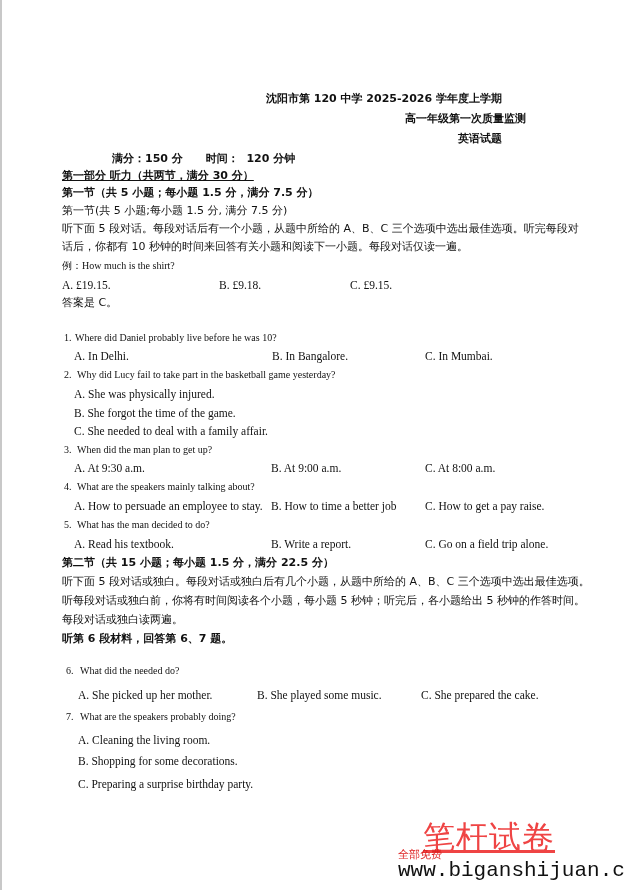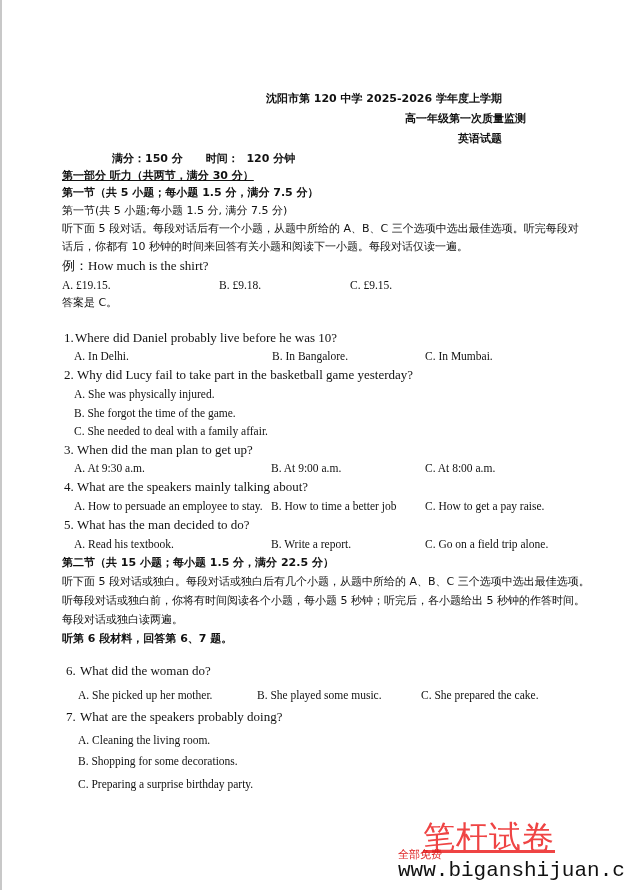--- a/index.html
+++ b/index.html
@@ -1,21 +1,21 @@
 <!DOCTYPE html>
 <html><head>
 <meta charset="utf-8">
 <style>
   html, body { margin: 0; padding: 0; }
   body {
     width: 626px; height: 890px; background: #ffffff; position: relative; overflow: hidden;
     font-family: "Liberation Serif", "DejaVu Serif", serif; color: #111;
   }
   .left-edge { position: absolute; left: 0; top: 0; width: 2px; height: 890px; background: #c8c8c8; }
-  .line { position: absolute; white-space: nowrap; font-size: 13px; line-height: 14px; }
+  .line { position: absolute; white-space: nowrap; font-size: 10px; line-height: 14px; }
   .bold { font-weight: bold; }
   .cn { font-family: "DejaVu Sans", "Liberation Sans", sans-serif; font-size: 11px; }
   .center { left: 0; width: 502px; text-align: right; }
   .opt { position: absolute; white-space: nowrap; font-size: 11.5px; line-height: 14px; }
   .wm-title { position: absolute; left: 423px; top: 818px; font-family: "DejaVu Sans", sans-serif; font-size: 32px; font-weight: normal; color: #ef4444; letter-spacing: 1px; line-height: 38px; text-decoration: underline; }
   .wm-free { position: absolute; left: 398px; top: 851px; font-family: "DejaVu Sans", sans-serif; font-size: 11px; color: #d22; line-height: 8px; }
   .wm-url { position: absolute; left: 398px; top: 861px; font-family: "Liberation Mono", "DejaVu Sans Mono", monospace; font-size: 21px; color: #111; line-height: 20px; }
 </style>
 </head>
 <body>
@@ -69,21 +69,21 @@
 <div class="opt" style="top:537px; left:271px;">B. Write a report.</div>
 <div class="opt" style="top:537px; left:425px;">C. Go on a field trip alone.</div>
 
 <div class="line bold cn" style="top:556px; left:62px;">第二节（共 15 小题；每小题 1.5 分，满分 22.5 分）</div>
 <div class="line cn" style="top:575px; left:62px;">听下面 5 段对话或独白。每段对话或独白后有几个小题，从题中所给的 A、B、C 三个选项中选出最佳选项。</div>
 <div class="line cn" style="top:594px; left:62px;">听每段对话或独白前，你将有时间阅读各个小题，每小题 5 秒钟；听完后，各小题给出 5 秒钟的作答时间。</div>
 <div class="line cn" style="top:613px; left:62px;">每段对话或独白读两遍。</div>
 <div class="line bold cn" style="top:632px; left:62px;">听第 6 段材料，回答第 6、7 题。</div>
 
 <div class="line" style="top:664px; left:66px;">6.</div>
-<div class="line" style="top:664px; left:80px;">What did the woman do?</div>
+<div class="line" style="top:664px; left:80px;">What did the needed do?</div>
 <div class="opt" style="top:688px; left:78px;">A. She picked up her mother.</div>
 <div class="opt" style="top:688px; left:257px;">B. She played some music.</div>
 <div class="opt" style="top:688px; left:421px;">C. She prepared the cake.</div>
 
 <div class="line" style="top:710px; left:66px;">7.</div>
 <div class="line" style="top:710px; left:80px;">What are the speakers probably doing?</div>
 <div class="opt" style="top:733px; left:78px;">A. Cleaning the living room.</div>
 <div class="opt" style="top:754px; left:78px;">B. Shopping for some decorations.</div>
 <div class="opt" style="top:777px; left:78px;">C. Preparing a surprise birthday party.</div>
 

